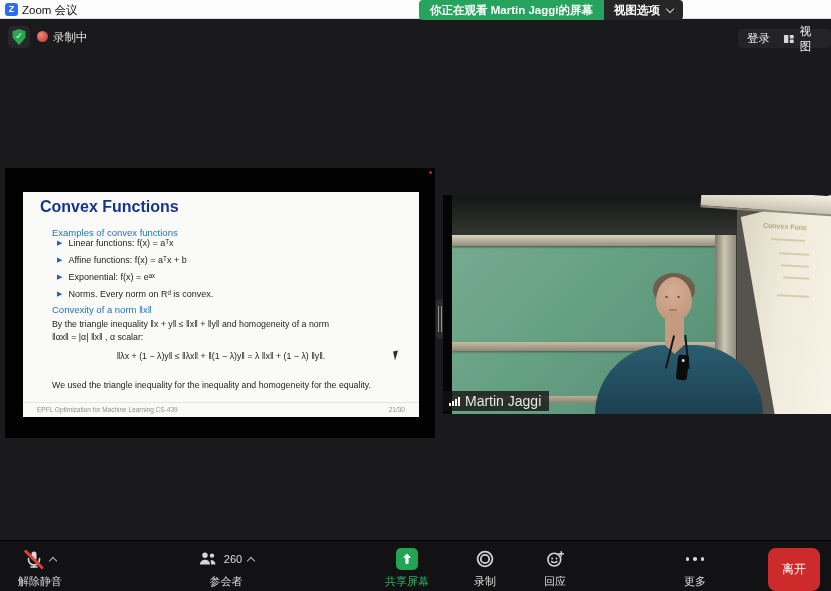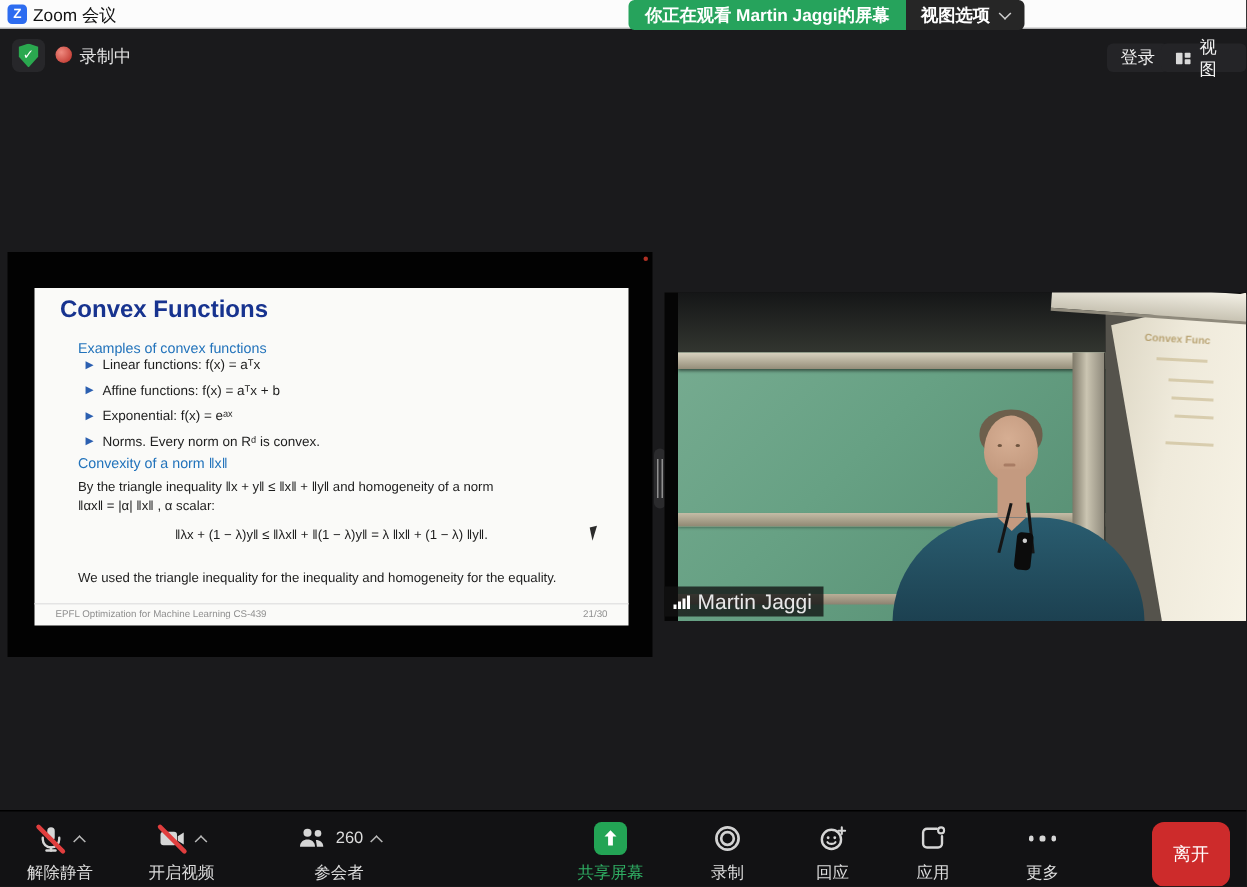--- a/index.html
+++ b/index.html
@@ -205,33 +205,20 @@
               <line x1="10" y1="16" x2="10" y2="18" stroke="#d6d6d6" stroke-width="1.6" stroke-linecap="round"></line>
               <line x1="7" y1="18" x2="13" y2="18" stroke="#d6d6d6" stroke-width="1.6" stroke-linecap="round"></line>
             </svg>
           <span class="slash"></span>
         </span>
         <span class="chev-up"></span>
       </div>
       <span class="tbi-label">解除静音</span>
     </div>
 
-    <div class="tbi" style="left:81px;width:80px">
-      <div class="tbi-top">
-        <span class="iconwrap">
-          <svg width="20" height="20" viewBox="0 0 20 20">
-              <rect x="2" y="5.5" width="11" height="9" rx="2" fill="#d6d6d6"></rect>
-              <path d="M13.5 8.5l4-2.5v8l-4-2.5z" fill="#d6d6d6"></path>
-            </svg>
-          <span class="slash"></span>
-        </span>
-        <span class="chev-up"></span>
-      </div>
-      <span class="tbi-label">开启视频</span>
-    </div>
 
     <div class="tbi" style="left:180px;width:92px">
       <div class="tbi-top">
         <span class="iconwrap">
           <svg width="20" height="20" viewBox="0 0 20 20">
               <circle cx="7" cy="6.2" r="2.7" fill="#d6d6d6"></circle>
               <path d="M2 15.5c0-3.1 2.3-4.8 5-4.8s5 1.7 5 4.8z" fill="#d6d6d6"></path>
               <circle cx="14" cy="6.6" r="2.2" fill="#d6d6d6"></circle>
               <path d="M12.6 11c2.7 0 4.9 1.5 4.9 4.5h-4.2" fill="#d6d6d6"></path>
             </svg>
@@ -275,31 +262,20 @@
               <circle cx="11.5" cy="9.5" r="0.95" fill="#d6d6d6"></circle>
               <path d="M6.6 12.4c.8 1.6 4.6 1.6 5.4 0" stroke="#d6d6d6" stroke-width="1.4" fill="none" stroke-linecap="round"></path>
               <line x1="16.2" y1="2.6" x2="16.2" y2="7" stroke="#d6d6d6" stroke-width="1.4" stroke-linecap="round"></line>
               <line x1="14" y1="4.8" x2="18.4" y2="4.8" stroke="#d6d6d6" stroke-width="1.4" stroke-linecap="round"></line>
             </svg>
         </span>
       </div>
       <span class="tbi-label">回应</span>
     </div>
 
-    <div class="tbi" style="left:594px;width:56px">
-      <div class="tbi-top">
-        <span class="iconwrap">
-          <svg width="20" height="20" viewBox="0 0 20 20">
-              <path d="M12.5 3.5H6a2.6 2.6 0 0 0-2.6 2.6v7.3A2.6 2.6 0 0 0 6 16h7.4a2.6 2.6 0 0 0 2.6-2.6V8.5" stroke="#d6d6d6" stroke-width="1.6" fill="none" stroke-linecap="round"></path>
-              <circle cx="15.4" cy="4.6" r="2" stroke="#d6d6d6" stroke-width="1.4" fill="none"></circle>
-            </svg>
-        </span>
-      </div>
-      <span class="tbi-label">应用</span>
-    </div>
 
     <div class="tbi" style="left:667px;width:56px">
       <div class="tbi-top">
         <span class="dots">
             <i></i>
             <i></i>
             <i></i>
           </span>
       </div>
       <span class="tbi-label">更多</span>

